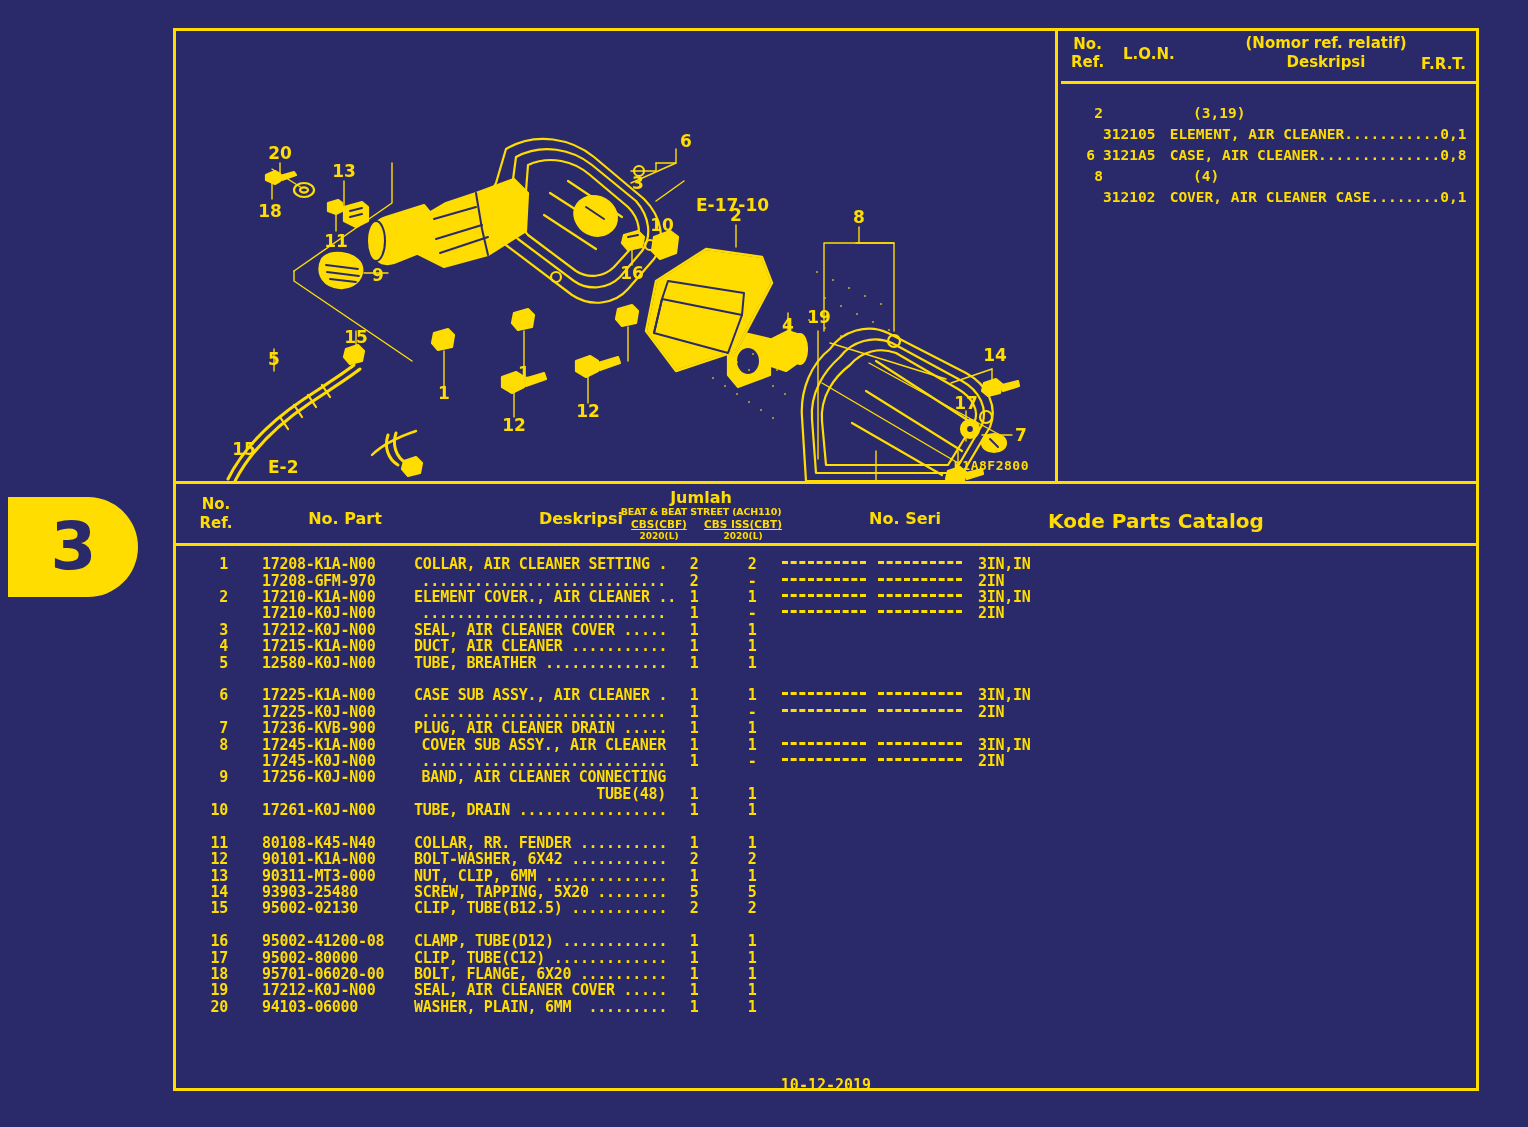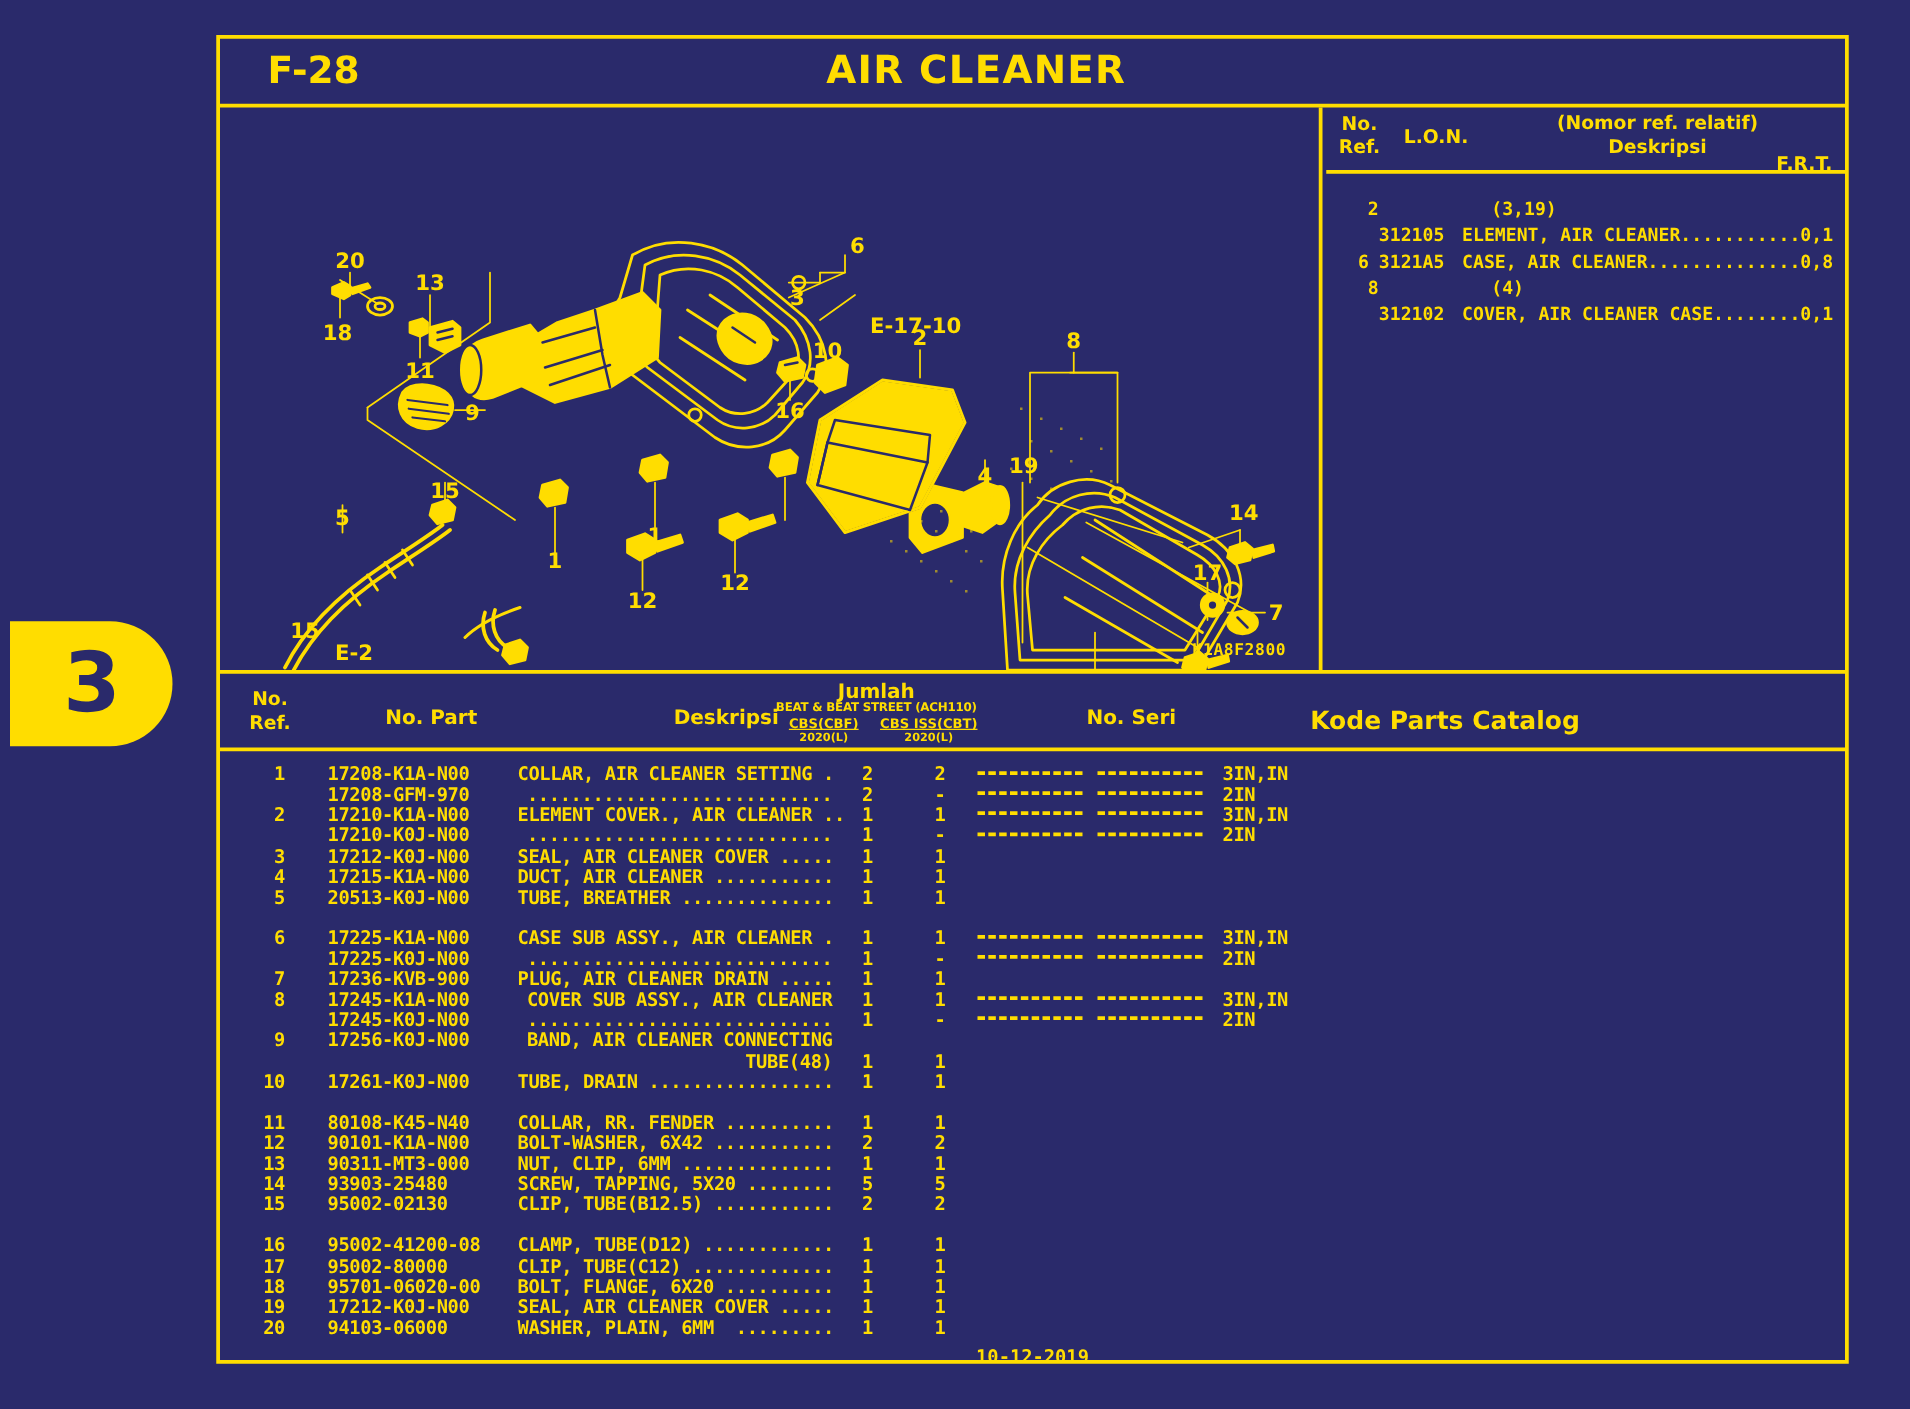--- a/index.html
+++ b/index.html
@@ -127,21 +127,21 @@
   .frt-head .h-lon {
     position: absolute; left: 62px; top: 14px;
   }
   .frt-head .h-desk {
     position: absolute; left: 130px; top: 3px;
     text-align: center; width: 270px;
     line-height: 1.25;
   }
   .frt-head .h-desk .sub { font-weight: bold; }
   .frt-head .h-frt {
-    position: absolute; right: 10px; top: 24px; margin-top: 12px;
+    position: absolute; right: 10px; top: 24px;
   }
   .frt-body {
     position: relative;
     font-family: "DejaVu Sans Mono", monospace;
     font-size: 14.5px;
     font-weight: bold;
     letter-spacing: 0px;
     padding: 18px 0 0 0;
   }
   .frt-row {
@@ -223,24 +223,20 @@
 </style>
 </head>
 <body>
 
 <div class="page-badge">
   <span class="num">3</span>
 </div>
 
 <div class="sheet">
 
-  <div class="titlebar">
-    <div class="title-code">F-28</div>
-    <div class="title-main">AIR CLEANER</div>
-  </div>
 
   <div class="mid-row">
 
     <div class="illus">
       <svg width="882" height="450" viewBox="0 0 882 450">
         <g fill="none" stroke="#ffdd00" stroke-width="2.2" stroke-linejoin="round" stroke-linecap="round">
 
           <g stroke-width="1.4">
             <path d="M104 132 L104 150"></path>
             <path d="M96 138 L126 157"></path>
@@ -493,21 +489,21 @@
     <div class="cell th-kode">Kode Parts Catalog</div>
   </div>
 
   <div class="tbl-body" id="parts-body">
       <div class="prow"><div class="c-ref">1</div><div class="c-part">17208-K1A-N00</div><div class="c-desc">COLLAR, AIR CLEANER SETTING .</div><div class="c-q1">2</div><div class="c-q2">2</div><div class="c-s1"><span class="dash"></span></div><div class="c-s2"><span class="dash"></span></div><div class="c-kode">3IN,IN</div></div>
       <div class="prow"><div class="c-ref"></div><div class="c-part">17208-GFM-970</div><div class="c-desc">............................</div><div class="c-q1">2</div><div class="c-q2">-</div><div class="c-s1"><span class="dash"></span></div><div class="c-s2"><span class="dash"></span></div><div class="c-kode">2IN</div></div>
       <div class="prow"><div class="c-ref">2</div><div class="c-part">17210-K1A-N00</div><div class="c-desc">ELEMENT COVER., AIR CLEANER ..</div><div class="c-q1">1</div><div class="c-q2">1</div><div class="c-s1"><span class="dash"></span></div><div class="c-s2"><span class="dash"></span></div><div class="c-kode">3IN,IN</div></div>
       <div class="prow"><div class="c-ref"></div><div class="c-part">17210-K0J-N00</div><div class="c-desc">............................</div><div class="c-q1">1</div><div class="c-q2">-</div><div class="c-s1"><span class="dash"></span></div><div class="c-s2"><span class="dash"></span></div><div class="c-kode">2IN</div></div>
       <div class="prow"><div class="c-ref">3</div><div class="c-part">17212-K0J-N00</div><div class="c-desc">SEAL, AIR CLEANER COVER .....</div><div class="c-q1">1</div><div class="c-q2">1</div><div class="c-s1"></div><div class="c-s2"></div><div class="c-kode"></div></div>
       <div class="prow"><div class="c-ref">4</div><div class="c-part">17215-K1A-N00</div><div class="c-desc">DUCT, AIR CLEANER ...........</div><div class="c-q1">1</div><div class="c-q2">1</div><div class="c-s1"></div><div class="c-s2"></div><div class="c-kode"></div></div>
-      <div class="prow"><div class="c-ref">5</div><div class="c-part">20513-K0J-N00</div><div class="c-desc">TUBE, BREATHER ..............</div><div class="c-q1">1</div><div class="c-q2">1</div><div class="c-s1"></div><div class="c-s2"></div><div class="c-kode"></div></div>
+      <div class="prow"><div class="c-ref">5</div><div class="c-part">12580-K0J-N00</div><div class="c-desc">TUBE, BREATHER ..............</div><div class="c-q1">1</div><div class="c-q2">1</div><div class="c-s1"></div><div class="c-s2"></div><div class="c-kode"></div></div>
       <div class="prow gap"></div>
       <div class="prow"><div class="c-ref">6</div><div class="c-part">17225-K1A-N00</div><div class="c-desc">CASE SUB ASSY., AIR CLEANER .</div><div class="c-q1">1</div><div class="c-q2">1</div><div class="c-s1"><span class="dash"></span></div><div class="c-s2"><span class="dash"></span></div><div class="c-kode">3IN,IN</div></div>
       <div class="prow"><div class="c-ref"></div><div class="c-part">17225-K0J-N00</div><div class="c-desc">............................</div><div class="c-q1">1</div><div class="c-q2">-</div><div class="c-s1"><span class="dash"></span></div><div class="c-s2"><span class="dash"></span></div><div class="c-kode">2IN</div></div>
       <div class="prow"><div class="c-ref">7</div><div class="c-part">17236-KVB-900</div><div class="c-desc">PLUG, AIR CLEANER DRAIN .....</div><div class="c-q1">1</div><div class="c-q2">1</div><div class="c-s1"></div><div class="c-s2"></div><div class="c-kode"></div></div>
       <div class="prow"><div class="c-ref">8</div><div class="c-part">17245-K1A-N00</div><div class="c-desc">COVER SUB ASSY., AIR CLEANER</div><div class="c-q1">1</div><div class="c-q2">1</div><div class="c-s1"><span class="dash"></span></div><div class="c-s2"><span class="dash"></span></div><div class="c-kode">3IN,IN</div></div>
       <div class="prow"><div class="c-ref"></div><div class="c-part">17245-K0J-N00</div><div class="c-desc">............................</div><div class="c-q1">1</div><div class="c-q2">-</div><div class="c-s1"><span class="dash"></span></div><div class="c-s2"><span class="dash"></span></div><div class="c-kode">2IN</div></div>
       <div class="prow"><div class="c-ref">9</div><div class="c-part">17256-K0J-N00</div><div class="c-desc">BAND, AIR CLEANER CONNECTING</div><div class="c-q1"></div><div class="c-q2"></div><div class="c-s1"></div><div class="c-s2"></div><div class="c-kode"></div></div>
       <div class="prow"><div class="c-ref"></div><div class="c-part"></div><div class="c-desc">                   TUBE(48)</div><div class="c-q1">1</div><div class="c-q2">1</div><div class="c-s1"></div><div class="c-s2"></div><div class="c-kode"></div></div>
       <div class="prow"><div class="c-ref">10</div><div class="c-part">17261-K0J-N00</div><div class="c-desc">TUBE, DRAIN .................</div><div class="c-q1">1</div><div class="c-q2">1</div><div class="c-s1"></div><div class="c-s2"></div><div class="c-kode"></div></div>
       <div class="prow gap"></div>

